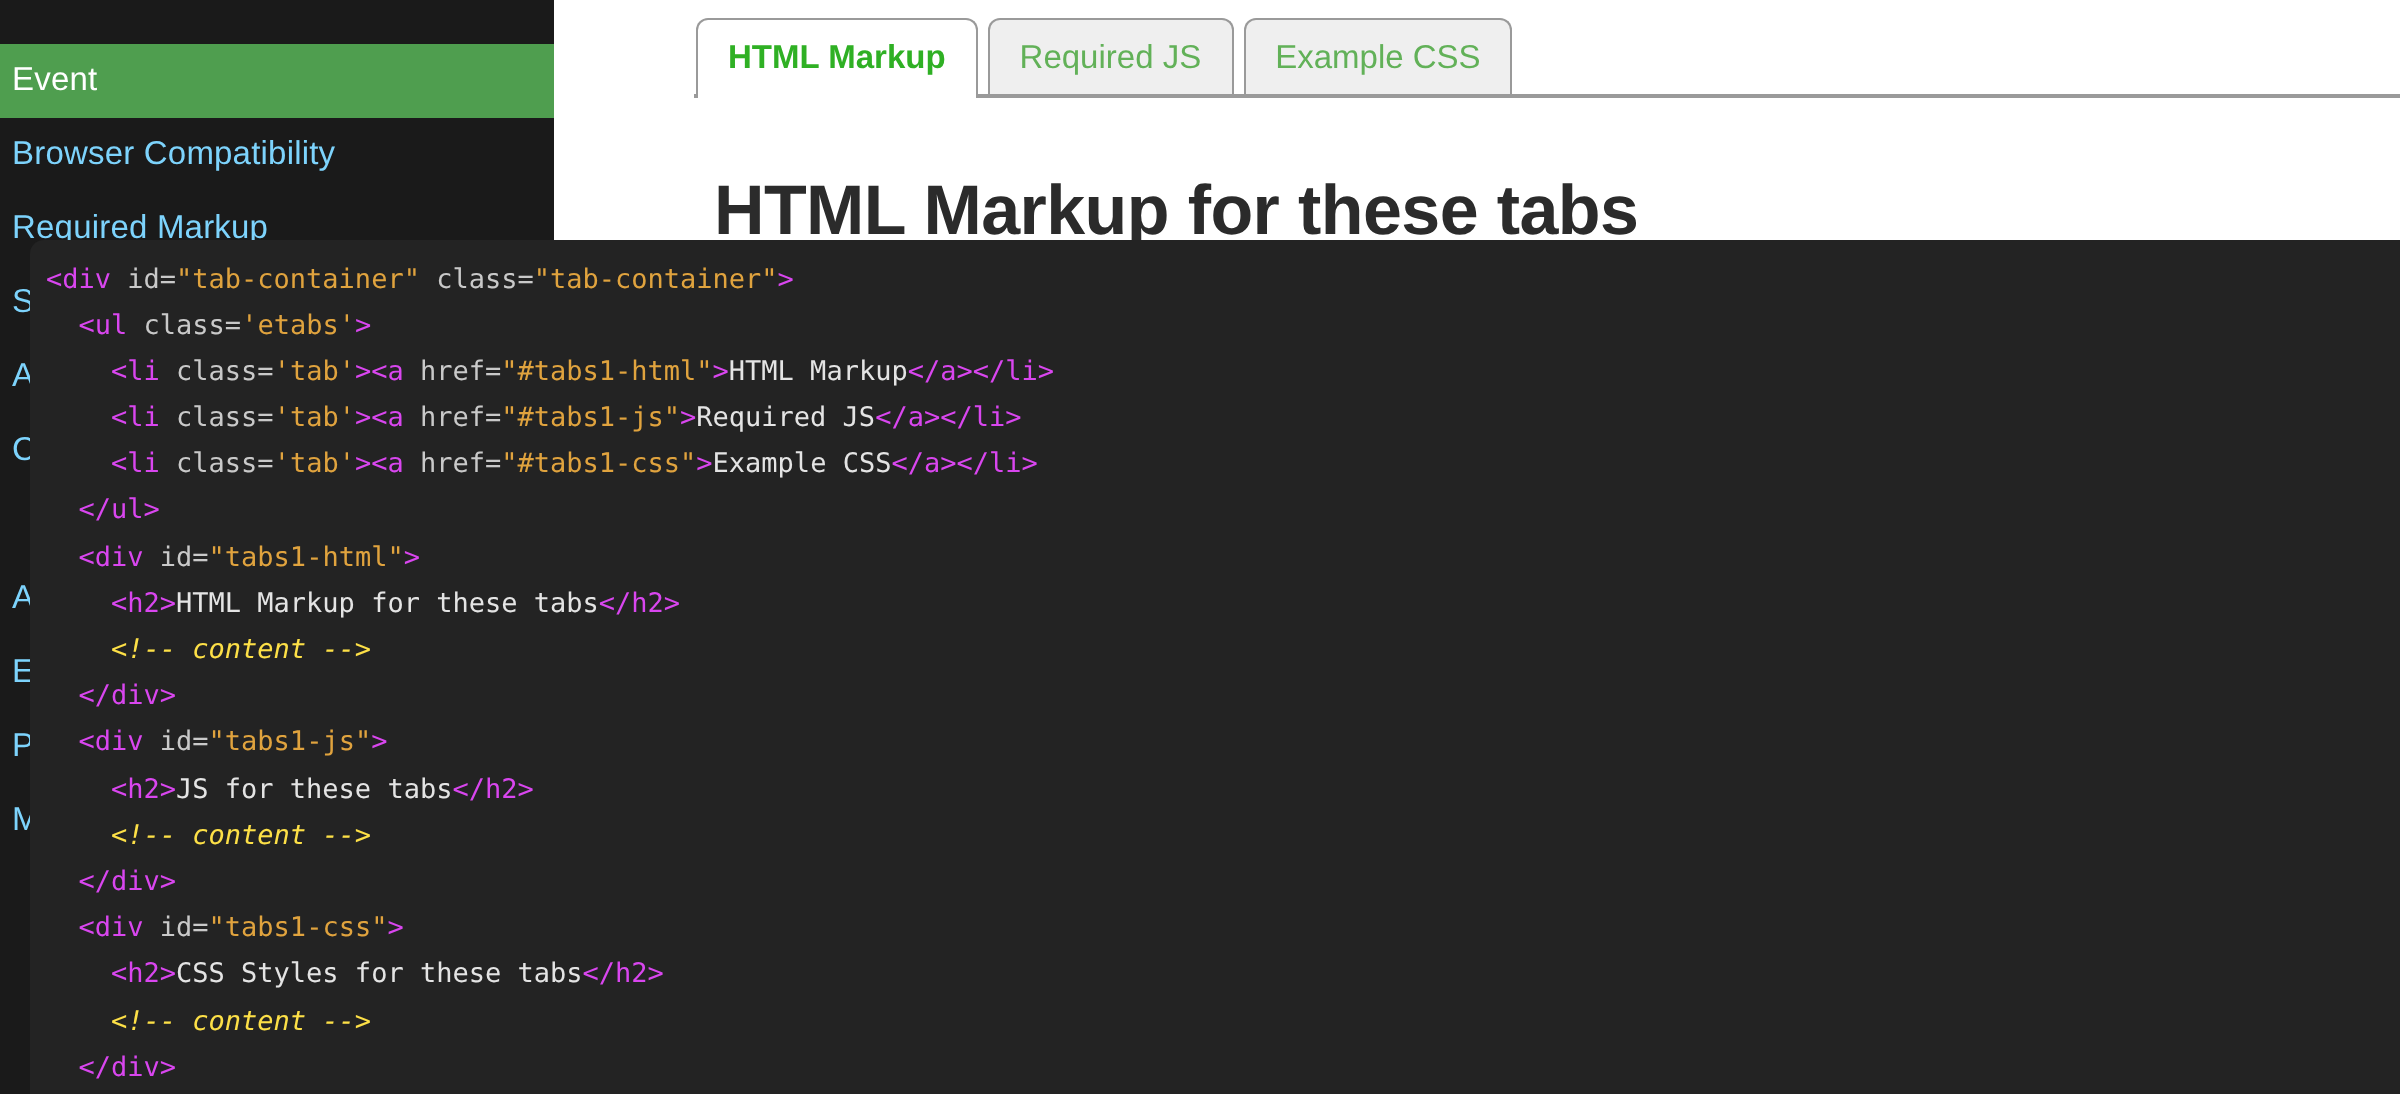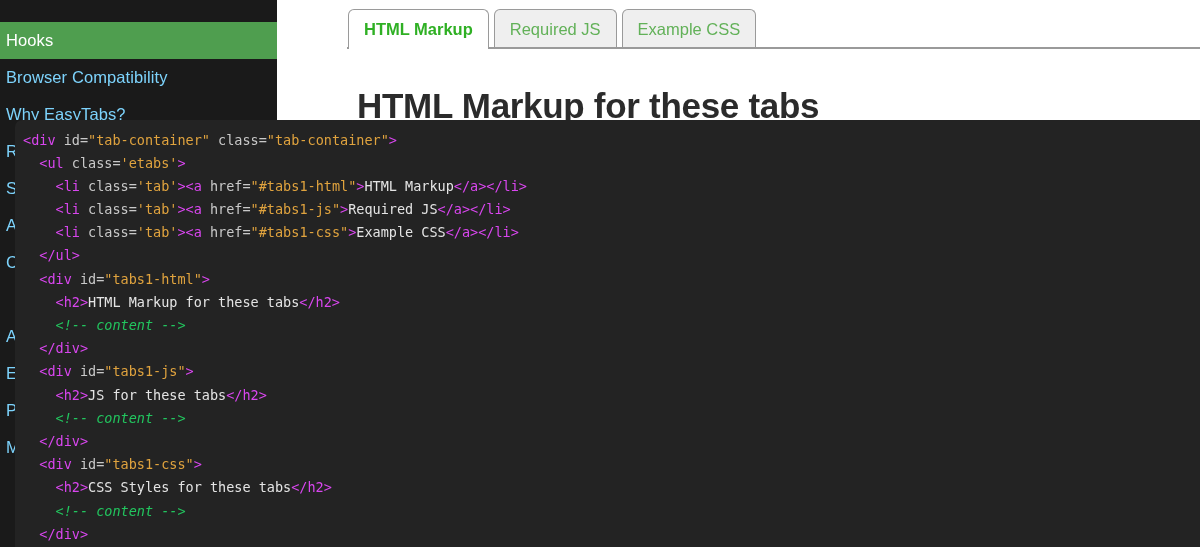--- a/index.html
+++ b/index.html
@@ -123,33 +123,32 @@
     font-size: 13.5px;
     line-height: 23.2px;
     color: #d6d6d6;
     white-space: pre;
   }
   .ln { display: block; height: 23.2px; }
   .t  { color: #d946ef; }   
   .a  { color: #c9c9c9; }   
   .s  { color: #e0a33e; }   
   .x  { color: #e4e4e4; }   
-  .c  { color: #22c55e; font-style: italic; } 
+  .c  { color: #fde047; font-style: italic; } 
 </style>
 </head>
 <body>
 
 <div id="page">
 
   <nav id="sidebar">
     <div id="nav-top-spacer"></div>
     <div id="nav-list">
-        <a class="nav-item active">Hooks</a>
+        <a class="nav-item active">Event</a>
         <a class="nav-item">Browser Compatibility</a>
-        <a class="nav-item">Why EasyTabs?</a>
         <a class="nav-item">Required Markup</a>
         <a class="nav-item">Styling Tabs and Content</a>
         <a class="nav-item">AJAX Tabs</a>
         <a class="nav-item">Configuration</a>
         <a class="nav-item sub">Available Options</a>
         <a class="nav-item">Advanced Demo</a>
         <a class="nav-item">Event Hooks</a>
         <a class="nav-item">Public methods</a>
         <a class="nav-item">More demos</a>
         <a class="nav-item sub">Twitter Bootstrap</a>

